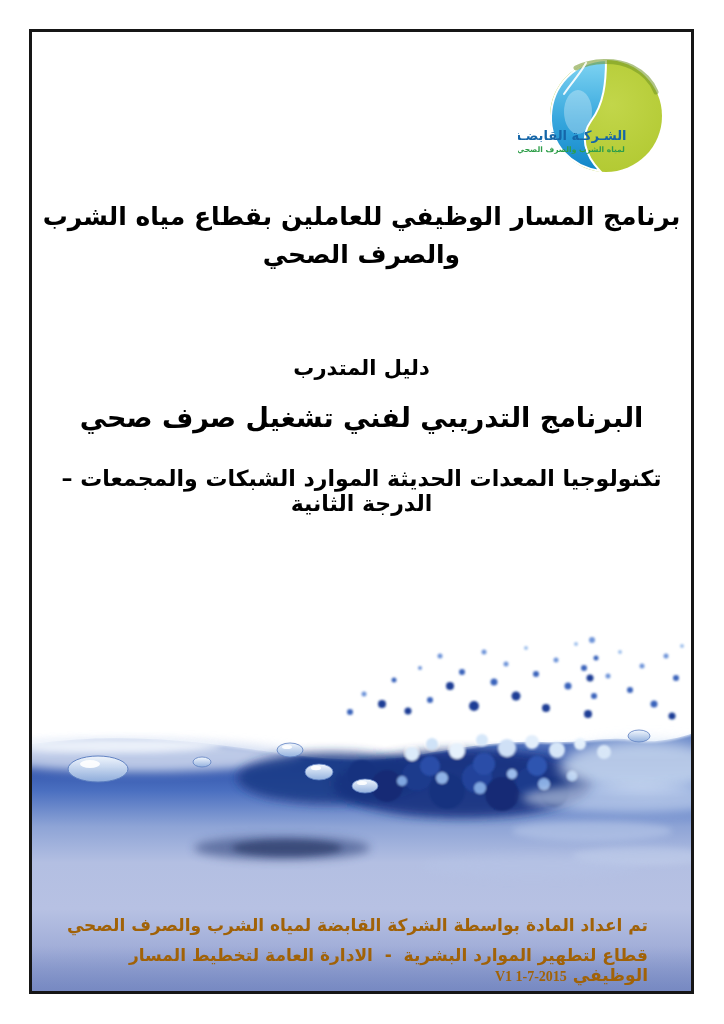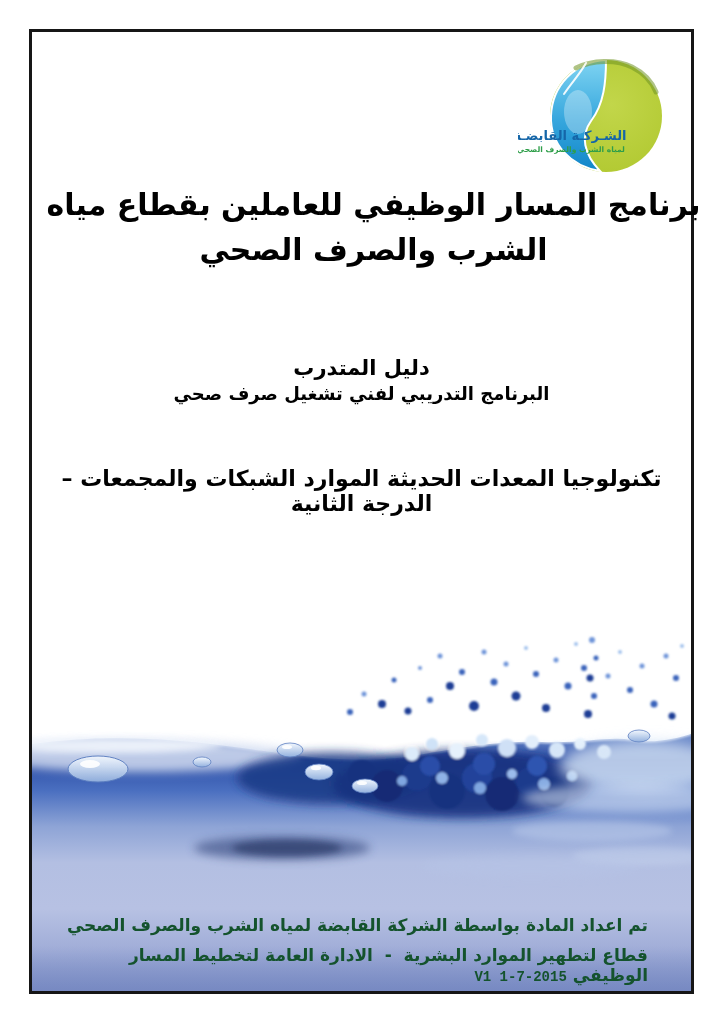--- a/index.html
+++ b/index.html
@@ -8,34 +8,34 @@
     font-family:"DejaVu Sans",sans-serif;color:#000;
   }
   .frame{
     position:absolute;left:29px;top:29px;width:665px;height:965px;
     border:3px solid #161616;box-sizing:border-box;background:#ffffff;
   }
   .center-line{
     position:absolute;left:32px;width:659px;text-align:center;
     direction:rtl;font-weight:bold;z-index:2;
   }
-  .doc-title{top:182px;font-size:30px;line-height:1.5;margin-left:12px;}
+  .doc-title{top:198px;font-size:25px;line-height:1.5;}
   .guide-line{top:356px;font-size:21px;}
-  .program-line{top:383px;font-size:18px;}
+  .program-line{top:402px;font-size:27px;}
   .course-line{top:466px;font-size:22px;}
   .water-art{position:absolute;left:32px;top:616px;width:659px;height:375px;z-index:1;}
   .logo-box{position:absolute;left:518px;top:56px;width:152px;height:120px;z-index:2;}
   .footer-line{
     position:absolute;right:76px;left:60px;text-align:right;direction:rtl;
-    font-weight:bold;color:#14532d;z-index:3;white-space:pre-wrap;
+    font-weight:bold;color:#a16207;z-index:3;white-space:pre-wrap;
   }
   .footer-line1{top:915px;font-size:17px;}
   .footer-line2{top:945px;font-size:17px;}
   .version{
-    font-family:Liberation Mono, monospace;font-size:14px;direction:ltr;unicode-bidi:isolate;
+    font-family:Liberation Serif, serif;font-size:14px;direction:ltr;unicode-bidi:isolate;
     font-weight:bold;
   }
 </style>
 </head>
 <body>
 
 <div class="frame"></div>
 
 <svg class="logo-box" viewBox="0 0 152 120" aria-hidden="true">
   <defs>

